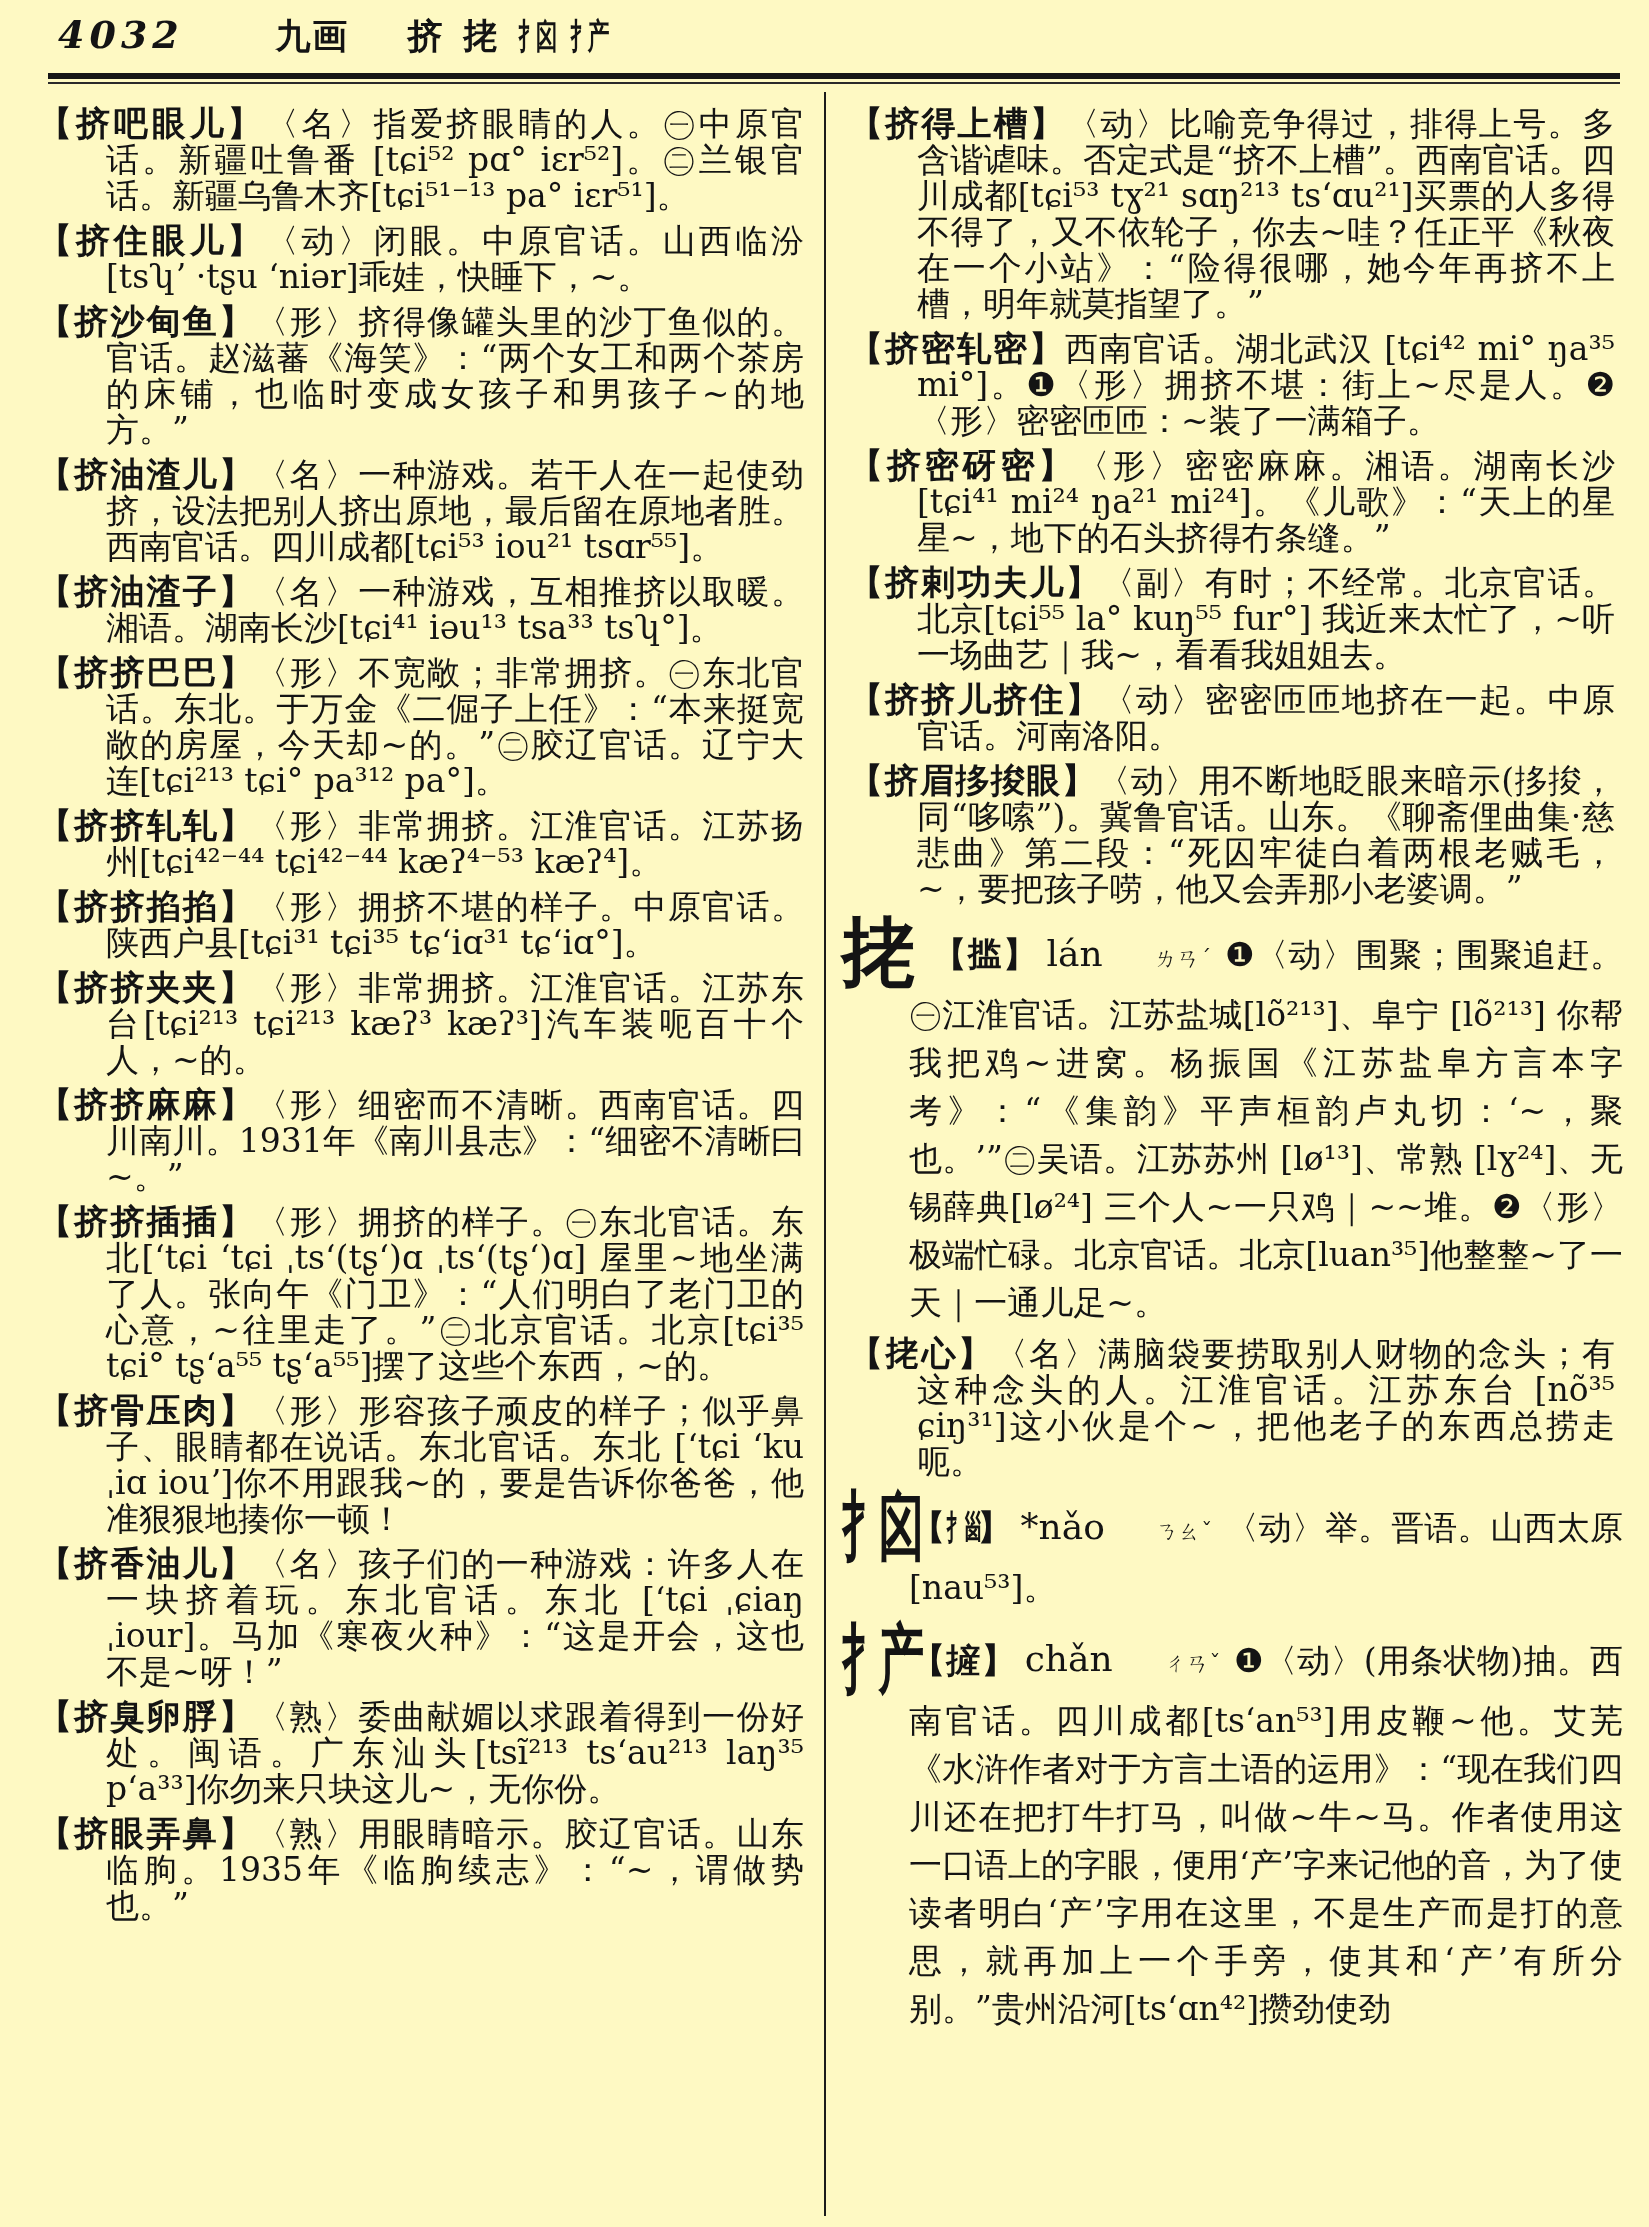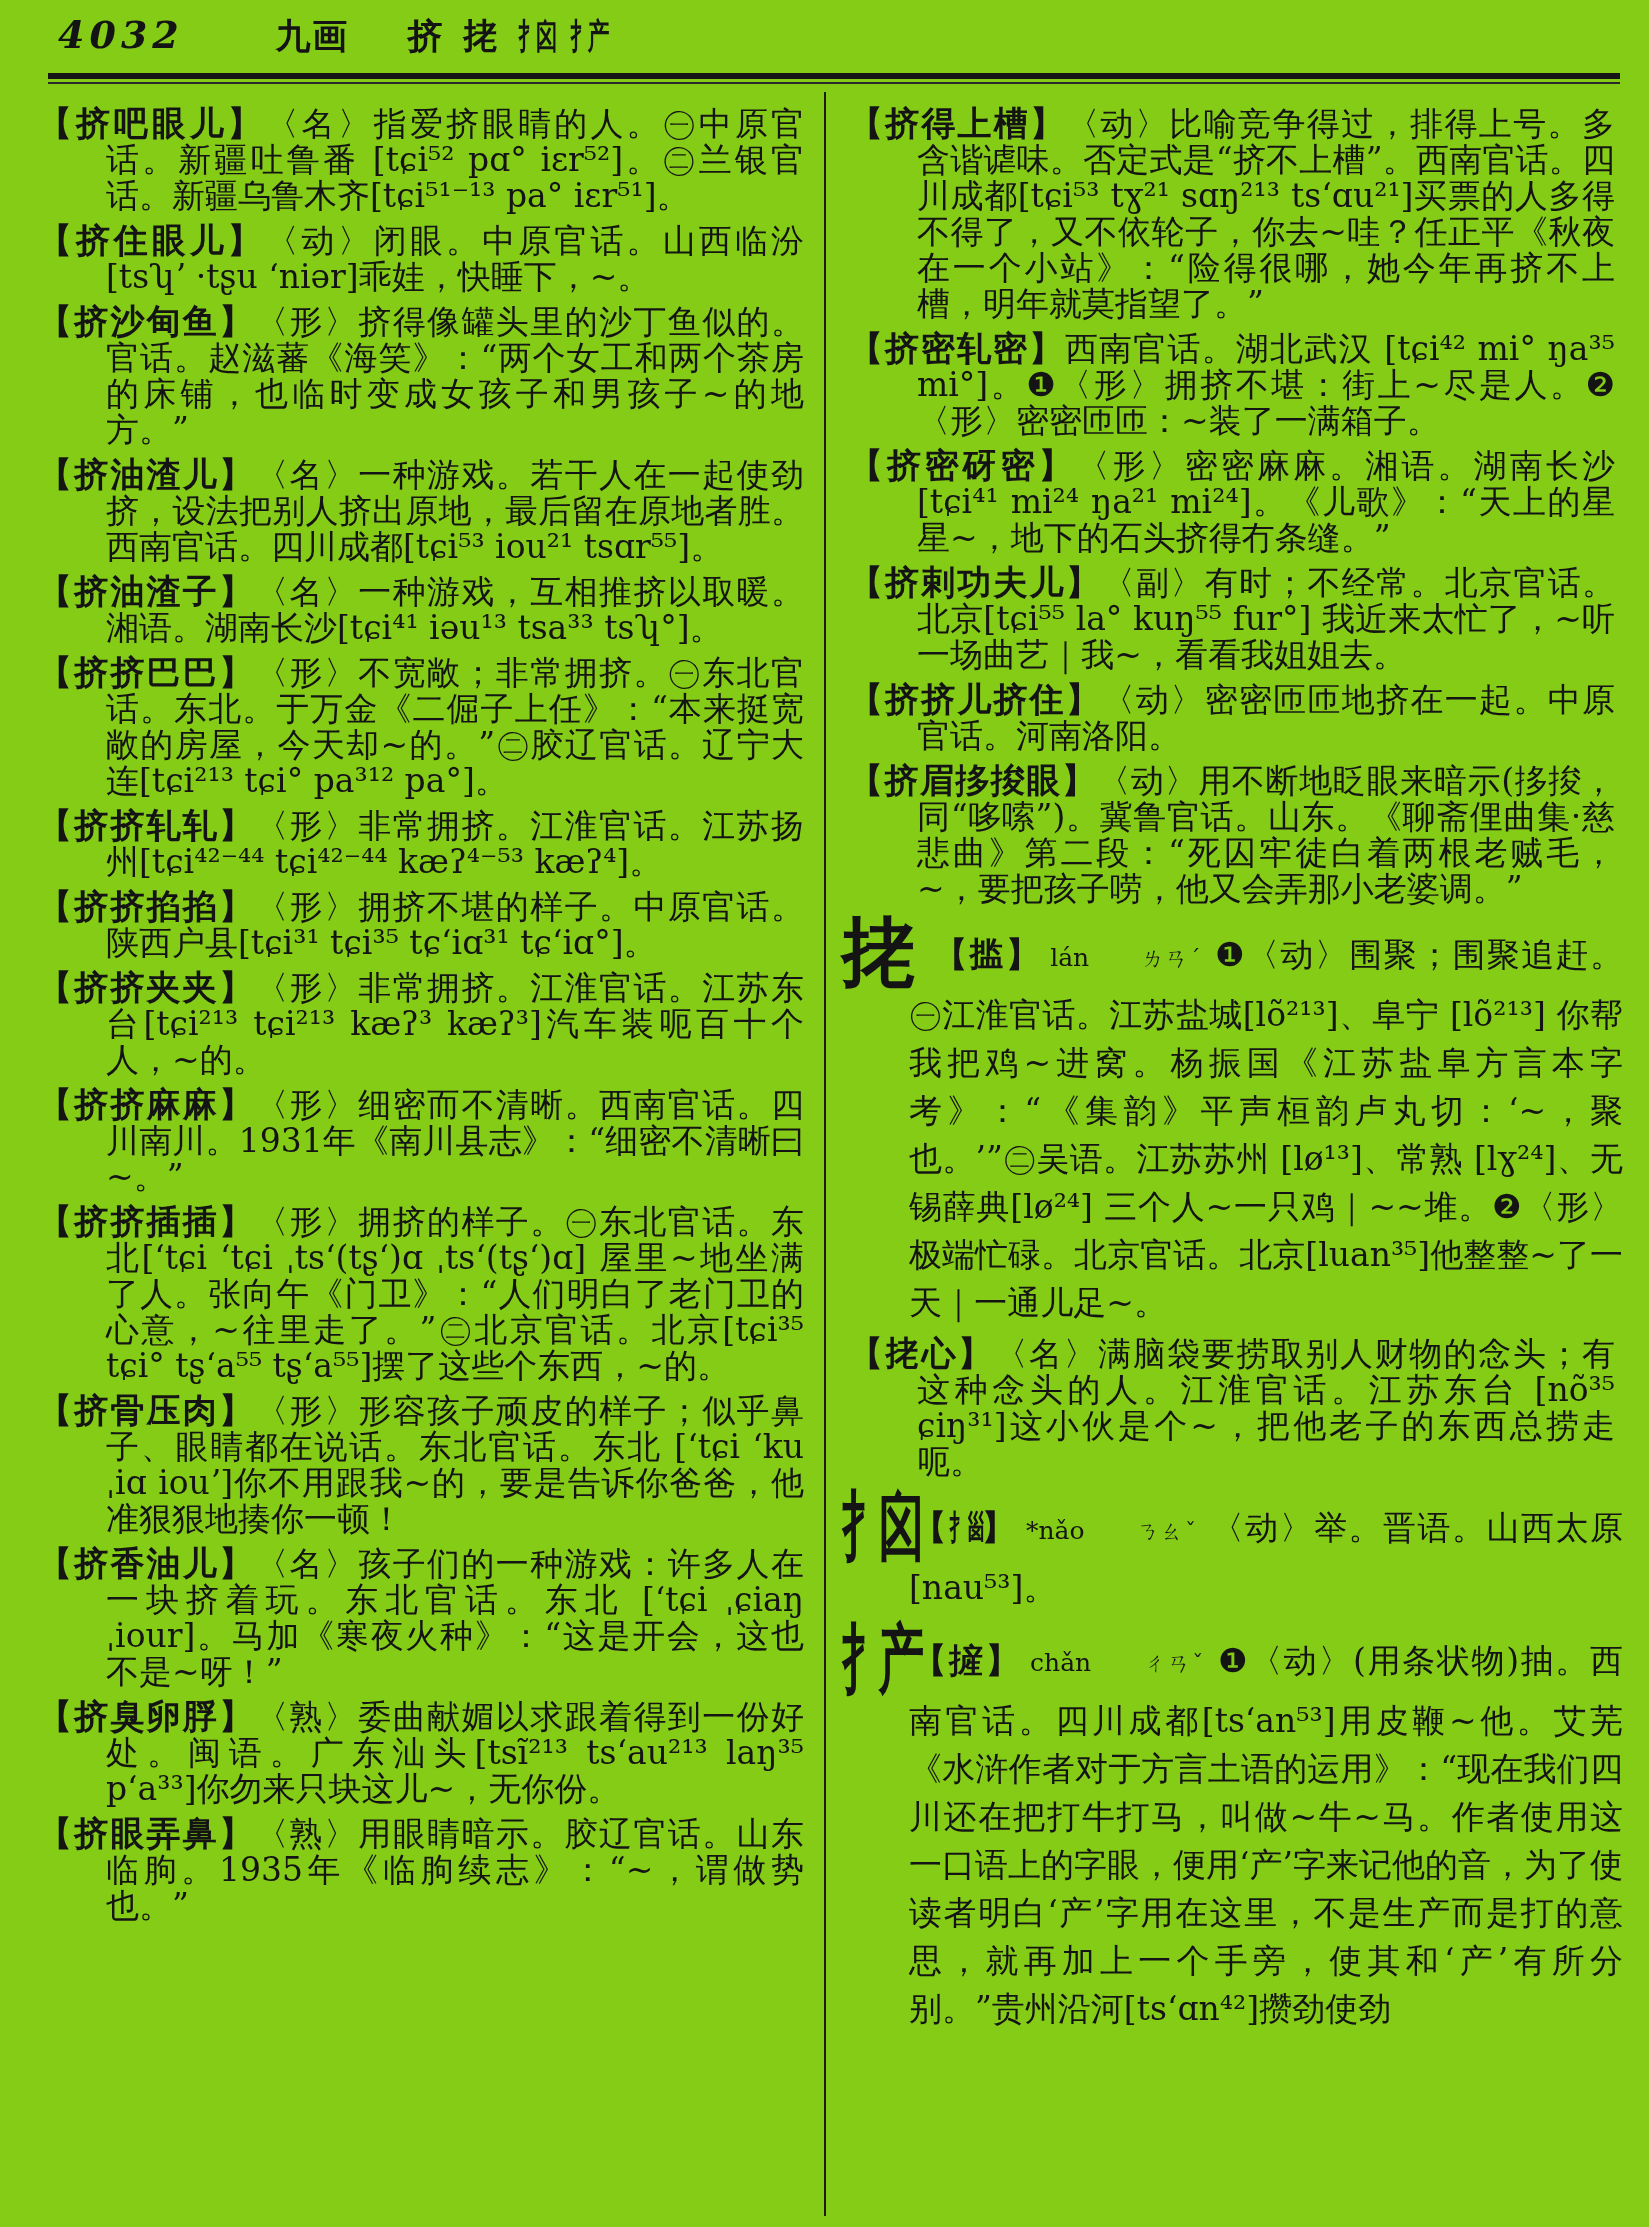--- a/index.html
+++ b/index.html
@@ -1,19 +1,19 @@
 <!DOCTYPE html>
 <html style="font-size:13.2px"><head>
 <meta charset="utf-8">
 <style>
   html,body{margin:0;padding:0;background:#d8d5cf;}
   .page{
     position:relative;
     width:1650px;height:2227px;
-    background:#84cc16;
+    background:#fef9c3;
     color:#141414;
     font-family:"DejaVu Serif","Liberation Serif",serif;
     overflow:hidden;
   }
   .header{
     position:absolute;top:11.5px;left:58px;width:1485px;
     font-size:35px;font-weight:700;letter-spacing:1.6px;
     white-space:nowrap;
   }
   .pgnum{font-style:italic;font-size:38px;margin-right:78px;letter-spacing:5px;}
@@ -47,21 +47,21 @@
     margin-right:-0.72em;
     text-indent:0;
   }
   .squeeze-sm{
     display:inline-block;
     transform:scaleX(0.62);transform-origin:left bottom;
     letter-spacing:-0.18em;
     margin-right:-0.55em !important;
     text-indent:0;
   }
-  .pinyin{font-size:25px;margin:0 11.5px 0 8.2px;}
+  .pinyin{font-size:36px;margin:0 11.5px 0 8.2px;}
   .zhuyin{font-size:22px;margin-right:13.2px;margin-left:40px;}
 </style>
 </head>
 <body>
 
 <div class="page">
 
   <div class="header">
     <span class="pgnum">4032</span>
     <span class="stroke">九画</span>

